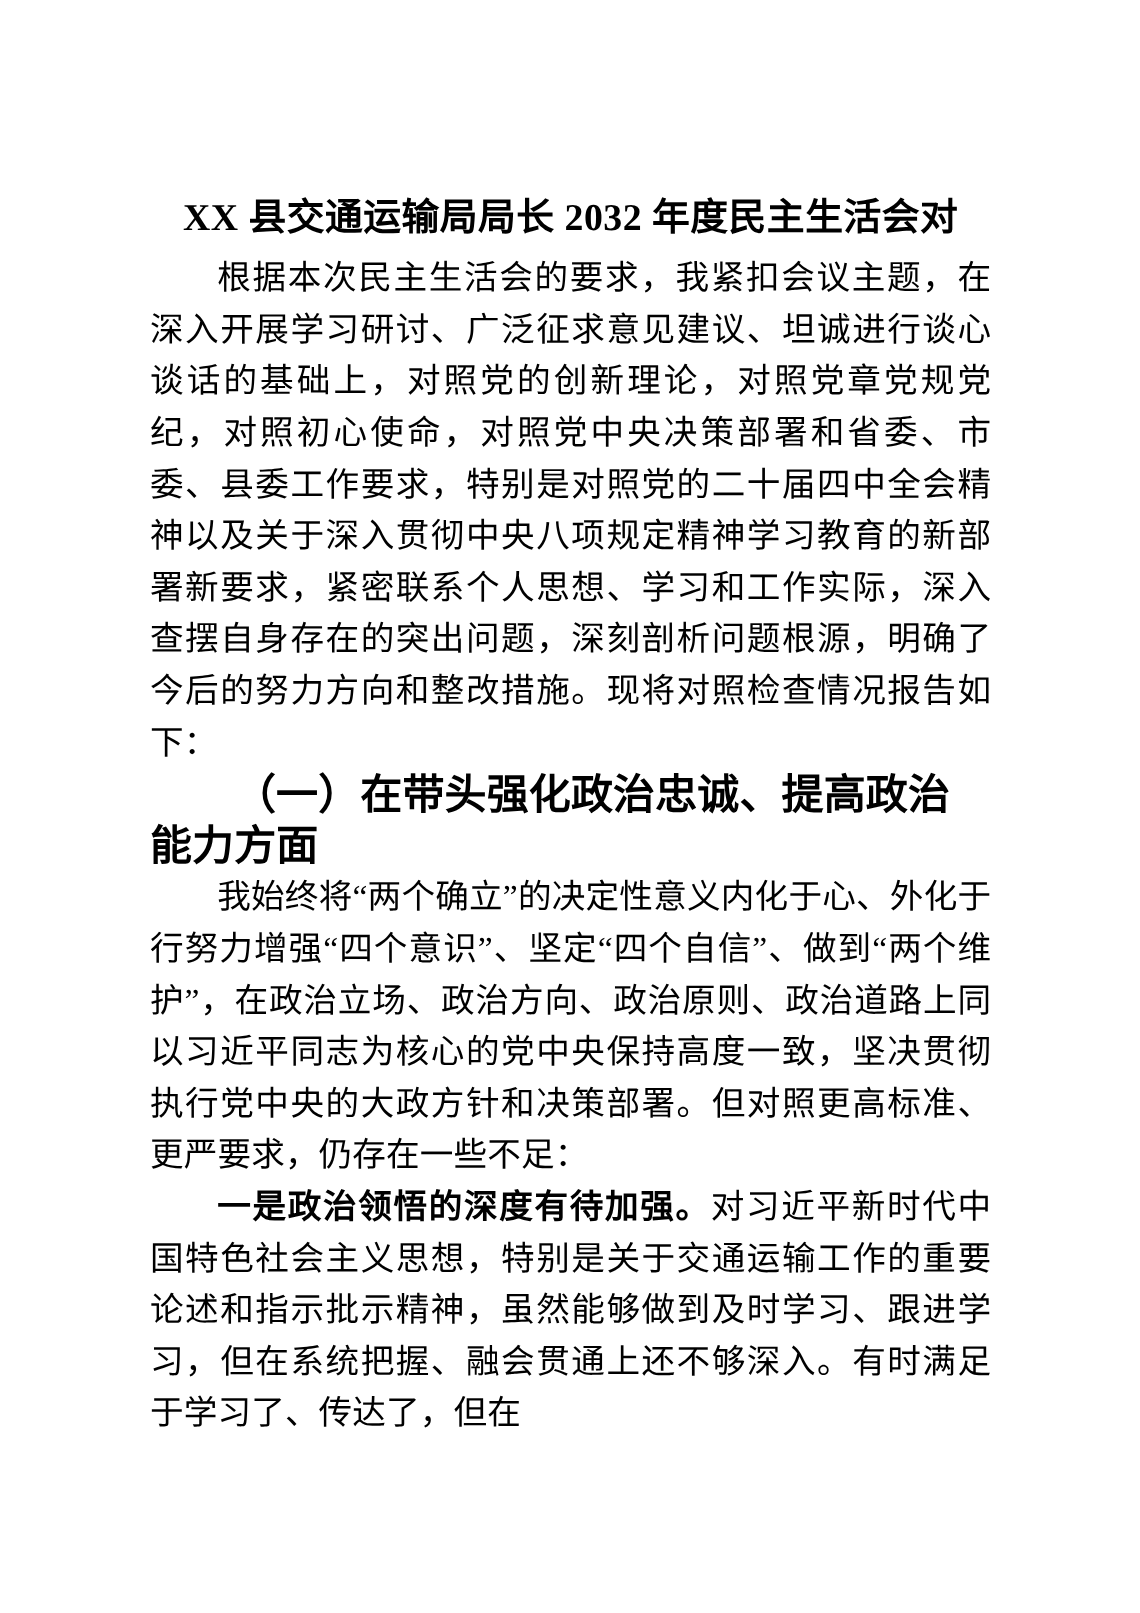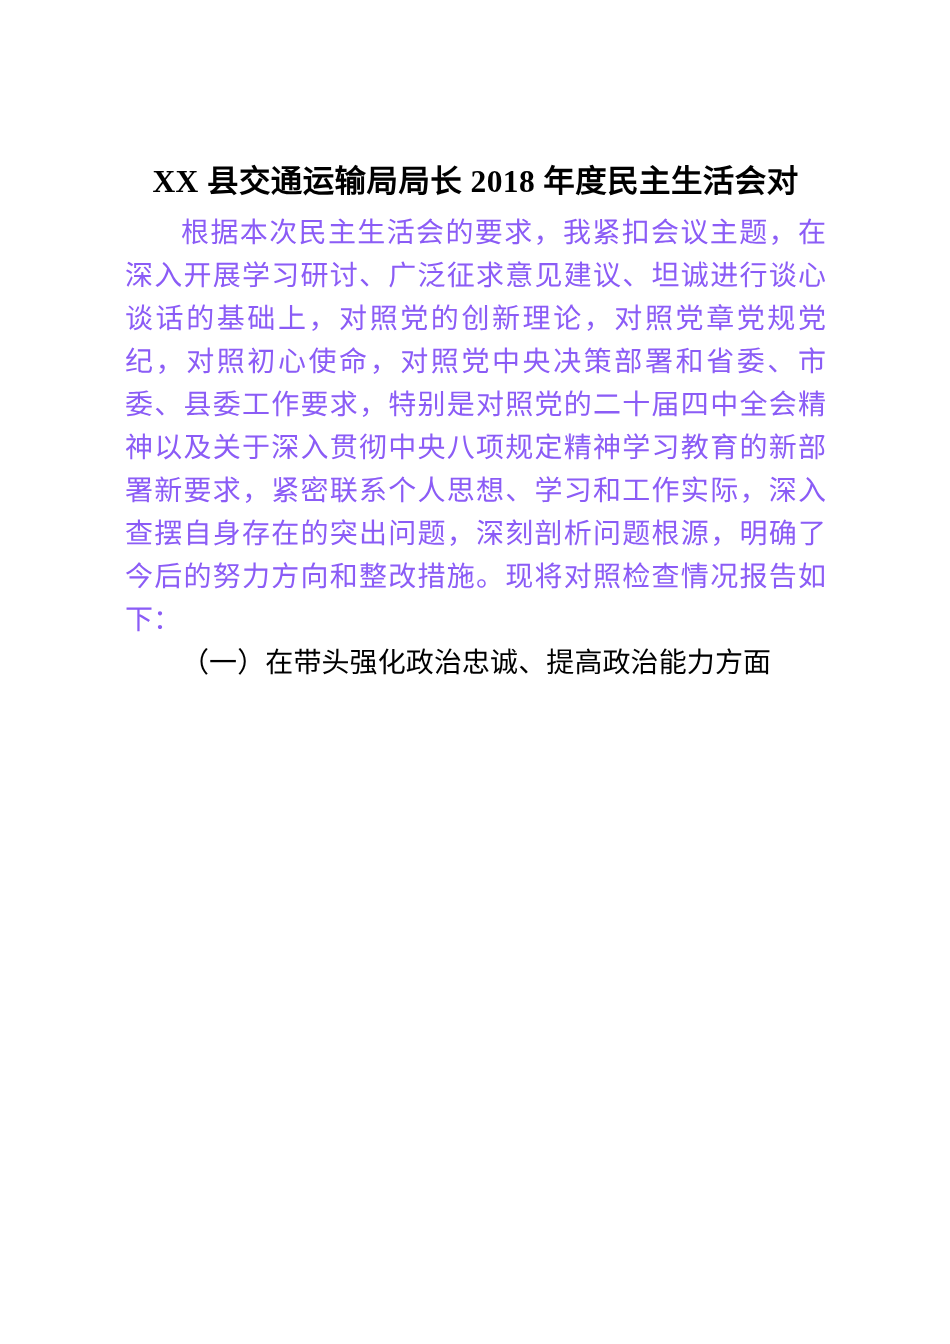--- a/index.html
+++ b/index.html
@@ -36,21 +36,21 @@
     letter-spacing: 0.4px;
     margin: 0 0 7px 0;
     text-rendering: optimizeLegibility;
   }
 
   
   .body-p {
     font-family: "Liberation Serif", "DejaVu Serif", serif;
     font-size: 28px;
     line-height: 43px;
-    color: #8b5cf6;
+    color: #000000;
     text-align: justify;
     text-justify: inter-ideograph;
     text-indent: 2em;
     margin: 0;
     letter-spacing: 0.1px;
     word-break: break-all;
   }
 
   
   .h1-line {
@@ -60,45 +60,47 @@
     line-height: 43px;
     color: #000000;
     text-indent: 2em;
     margin: 0;
     letter-spacing: 0.1px;
   }
 
   
   .h2-line {
     font-family: "Liberation Serif", "DejaVu Serif", serif;
-    font-weight: normal;
-    font-size: 28px;
+    font-weight: bold;
+    font-size: 35px;
     line-height: 43px;
     color: #000000;
     text-indent: 2em;
     margin: 0;
     letter-spacing: 0.1px;
   }
 
   
   .lead-bold {
     font-weight: bold;
   }
 </style>
 </head>
 <body>
 
 <div class="page">
   <div class="content">
 
     <h1 class="doc-title">
-      <span>XX 县交通运输局局长 2018 年度民主生活会对</span><br>
+      <span>XX 县交通运输局局长 2032 年度民主生活会对</span><br>
     </h1>
 
     <p class="body-p">根据本次民主生活会的要求，我紧扣会议主题，在深入开展学习研讨、广泛征求意见建议、坦诚进行谈心谈话的基础上，对照党的创新理论，对照党章党规党纪，对照初心使命，对照党中央决策部署和省委、市委、县委工作要求，特别是对照党的二十届四中全会精神以及关于深入贯彻中央八项规定精神学习教育的新部署新要求，紧密联系个人思想、学习和工作实际，深入查摆自身存在的突出问题，深刻剖析问题根源，明确了今后的努力方向和整改措施。现将对照检查情况报告如下：</p>
 
 
     <p class="h2-line">（一）在带头强化政治忠诚、提高政治能力方面</p>
 
+    <p class="body-p">我始终将“两个确立”的决定性意义内化于心、外化于行努力增强“四个意识”、坚定“四个自信”、做到“两个维护”，在政治立场、政治方向、政治原则、政治道路上同以习近平同志为核心的党中央保持高度一致，坚决贯彻执行党中央的大政方针和决策部署。但对照更高标准、更严要求，仍存在一些不足：</p>
 
+    <p class="body-p"><span class="lead-bold">一是政治领悟的深度有待加强。</span><span>对习近平新时代中国特色社会主义思想，特别是关于交通运输工作的重要论述和指示批示精神，虽然能够做到及时学习、跟进学习，但在系统把握、融会贯通上还不够深入。有时满足于学习了、传达了，但在</span></p>
 
   </div>
 </div>
 
 </body></html>

